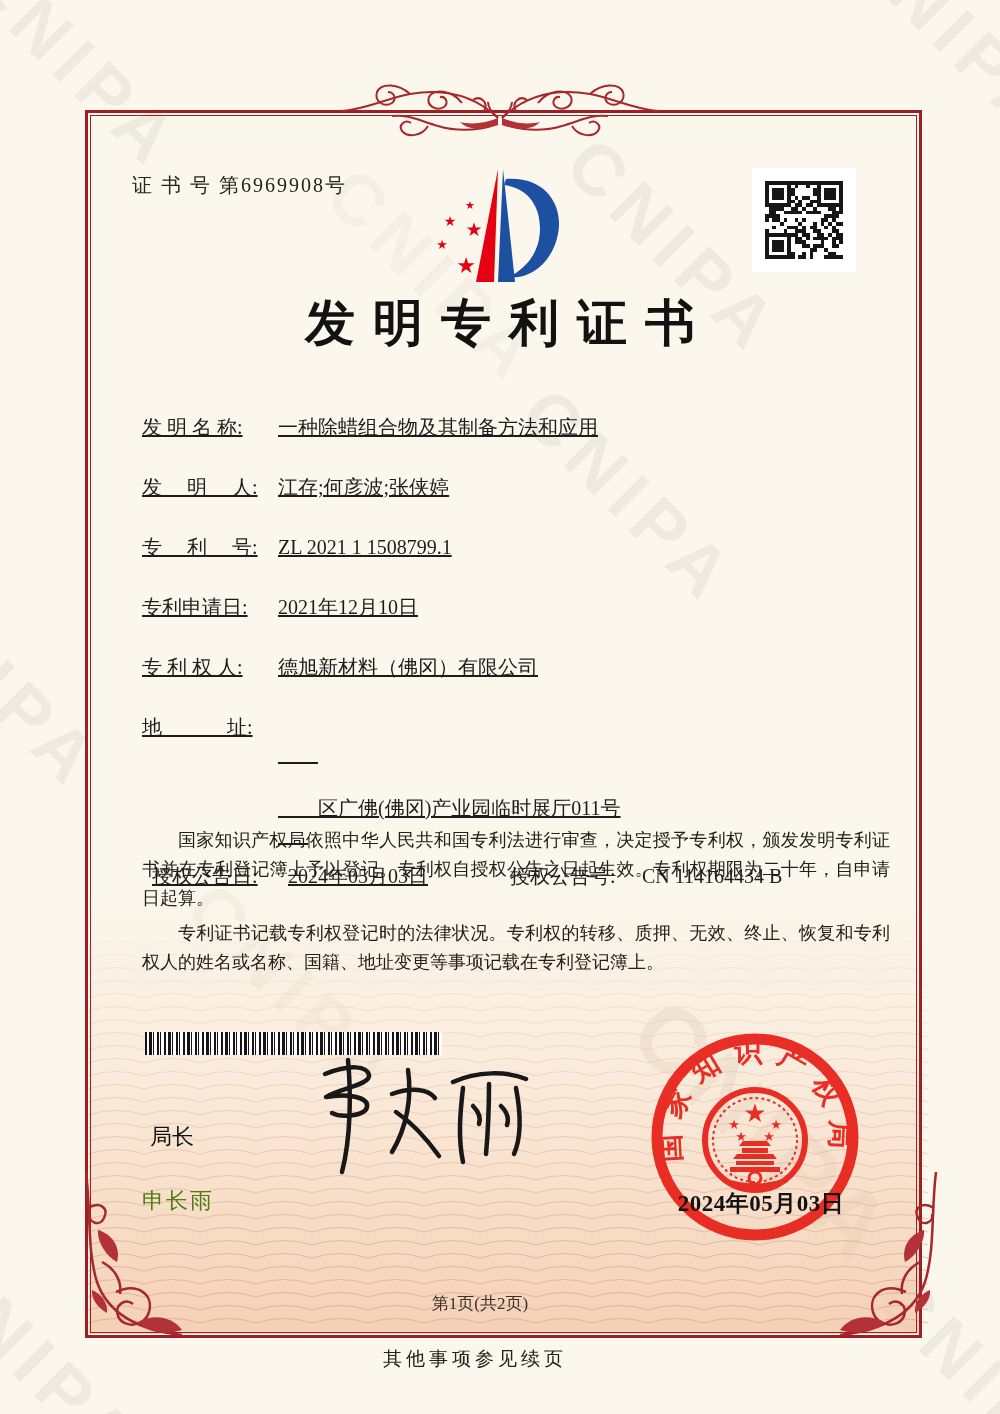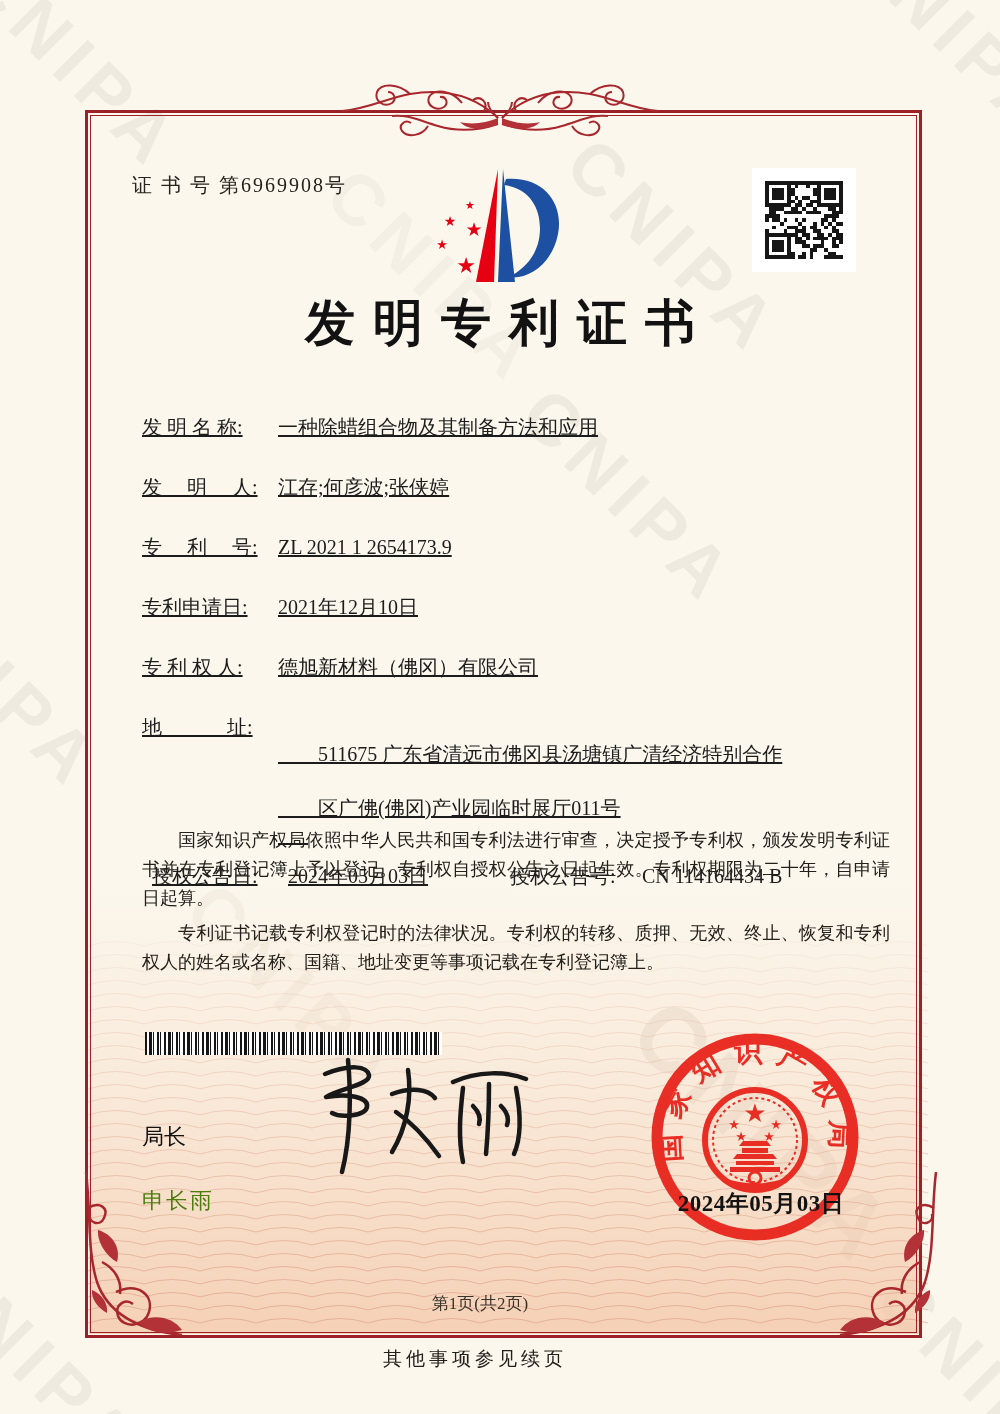--- a/index.html
+++ b/index.html
@@ -46,21 +46,21 @@
   .gpair2 .flabel{width:132px;flex:0 0 132px;}
 
   .paras{position:absolute;left:142px;top:826px;width:748px;z-index:3;
          font-size:18px;line-height:29px;text-align:justify;color:#23201b;}
   .paras p{margin:0 0 6px 0;text-indent:2em;}
 
   .barcode{position:absolute;left:145px;top:1032px;width:297px;height:23px;z-index:3;background:
     repeating-linear-gradient(90deg,#151515 0 2px,#fdfdfd 2px 4px,#151515 4px 7px,#fdfdfd 7px 8px,
     #151515 8px 9px,#fdfdfd 9px 12px,#151515 12px 14px,#fdfdfd 14px 15px,#151515 15px 16px,#fdfdfd 16px 19px);}
 
-  .director-title{position:absolute;left:142px;top:1122px;z-index:3;font-size:22px;
+  .director-title{position:absolute;left:150px;top:1122px;z-index:3;font-size:22px;
         font-family:"Liberation Sans","DejaVu Sans",sans-serif;color:#111;}
   .director-name{position:absolute;left:142px;top:1186px;z-index:3;font-size:22px;
         font-family:"Liberation Sans","DejaVu Sans",sans-serif;color:#4d7c0f;letter-spacing:2px;}
   .sig{position:absolute;left:295px;top:1052px;z-index:3;}
 
   .seal{position:absolute;left:646px;top:1028px;z-index:4;opacity:.94;}
   .seal-date{position:absolute;left:676px;top:1188px;width:170px;text-align:center;z-index:5;
              font-size:23px;font-weight:600;color:#121212;letter-spacing:0.5px;}
 
   .pagenum{position:absolute;left:0;top:1292px;width:960px;text-align:center;z-index:3;font-size:17px;color:#3a332c;}
@@ -637,34 +637,34 @@
     <div class="frow">
       <span class="flabel">发 明 名 称:</span>
       <span class="fvalue">一种除蜡组合物及其制备方法和应用</span>
     </div>
     <div class="frow">
       <span class="flabel">发　 明　 人:</span>
       <span class="fvalue">江存;何彦波;张侠婷</span>
     </div>
     <div class="frow">
       <span class="flabel">专　 利　 号:</span>
-      <span class="fvalue">ZL 2021 1 2654173.9</span>
+      <span class="fvalue">ZL 2021 1 1508799.1</span>
     </div>
     <div class="frow">
       <span class="flabel">专利申请日:</span>
       <span class="fvalue">2021年12月10日</span>
     </div>
     <div class="frow">
       <span class="flabel">专 利 权 人:</span>
       <span class="fvalue">德旭新材料（佛冈）有限公司</span>
     </div>
     <div class="frow addr">
       <span class="flabel">地　　　 址:</span>
       <span class="fvalue">
-        <span>511675 广东省清远市佛冈县汤塘镇广清经济特别合作</span><br>
+        <br>
         <span>区广佛(佛冈)产业园临时展厅011号</span>
       </span>
     </div>
     <div class="frow grant">
       <span class="flabel">授权公告日:</span>
       <span class="fvalue">2024年05月03日</span>
       <span class="gpair2">
         <span class="flabel">授权公告号:</span>
         <span class="fvalue">CN 114164434 B</span>
       </span>

